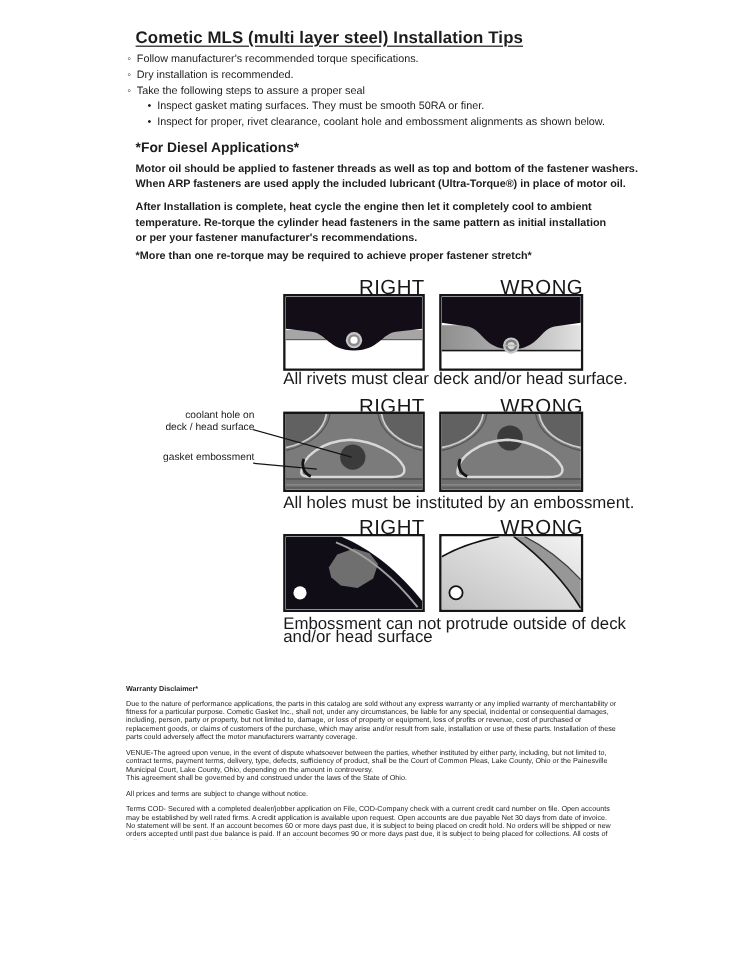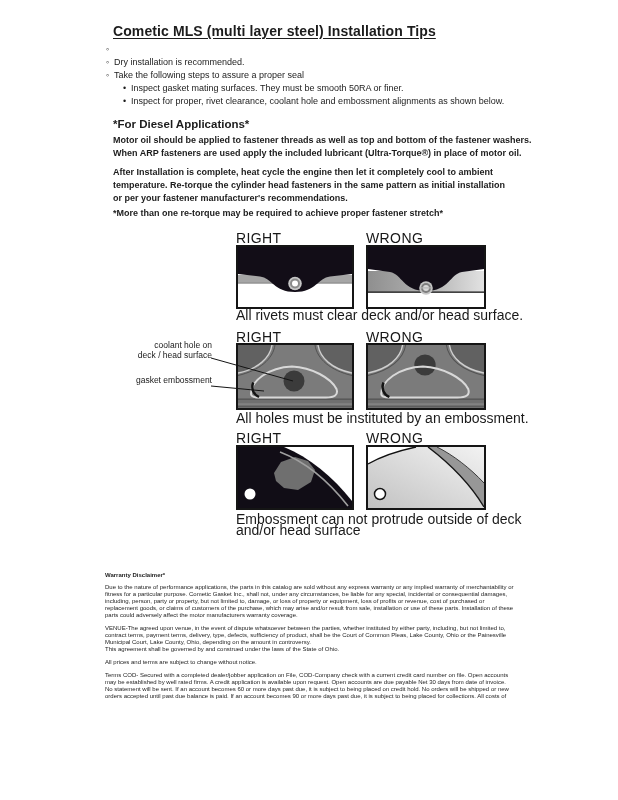--- a/index.html
+++ b/index.html
@@ -14,21 +14,21 @@
   }
   .bullets{left:106px;top:43px;font-size:9px;line-height:13px;}
   .brow{display:flex;align-items:flex-start;}
   .mk{width:8px;flex:0 0 8px;}
   .sub{margin-left:17px;}
   .heading{left:113px;top:118px;font-size:11.5px;font-weight:bold;}
   .para{left:113px;font-size:9px;line-height:13px;font-weight:bold;}
   .p1{top:134px;}
   .p2{top:166px;}
   .p3{top:207px;}
-  .wlab{position:absolute;text-align:left;font-size:14px;letter-spacing:0.4px;color:#171717;}
+  .wlab{position:absolute;text-align:right;font-size:17px;letter-spacing:0.4px;color:#171717;}
   .lab-l{left:236px;width:118px;}
   .lab-r{left:366px;width:120px;}
   .r1lab{top:230px;} .r2lab{top:329px;} .r3lab{top:430px;}
   .box{
     position:absolute;box-sizing:border-box;border:2px solid #151515;background:#fff;
   }
   .box svg{display:block;width:100%;height:100%;}
   .b1l{left:236px;top:245px;width:118px;height:64px;}
   .b1r{left:366px;top:245px;width:120px;height:64px;}
   .b2l{left:236px;top:343px;width:118px;height:67px;}
@@ -50,20 +50,21 @@
 </head>
 <body>
 
 <div class="page">
 
   <div class="abs title">Cometic MLS (multi layer steel) Installation Tips</div>
 
   <div class="abs bullets">
     <div class="brow">
       <span class="mk">◦</span>
+      <span>Follow manufacturer's recommended torque specifications.</span>
     </div>
     <div class="brow">
       <span class="mk">◦</span>
       <span>Dry installation is recommended.</span>
     </div>
     <div class="brow">
       <span class="mk">◦</span>
       <span>Take the following steps to assure a proper seal</span>
     </div>
     <div class="brow sub">

